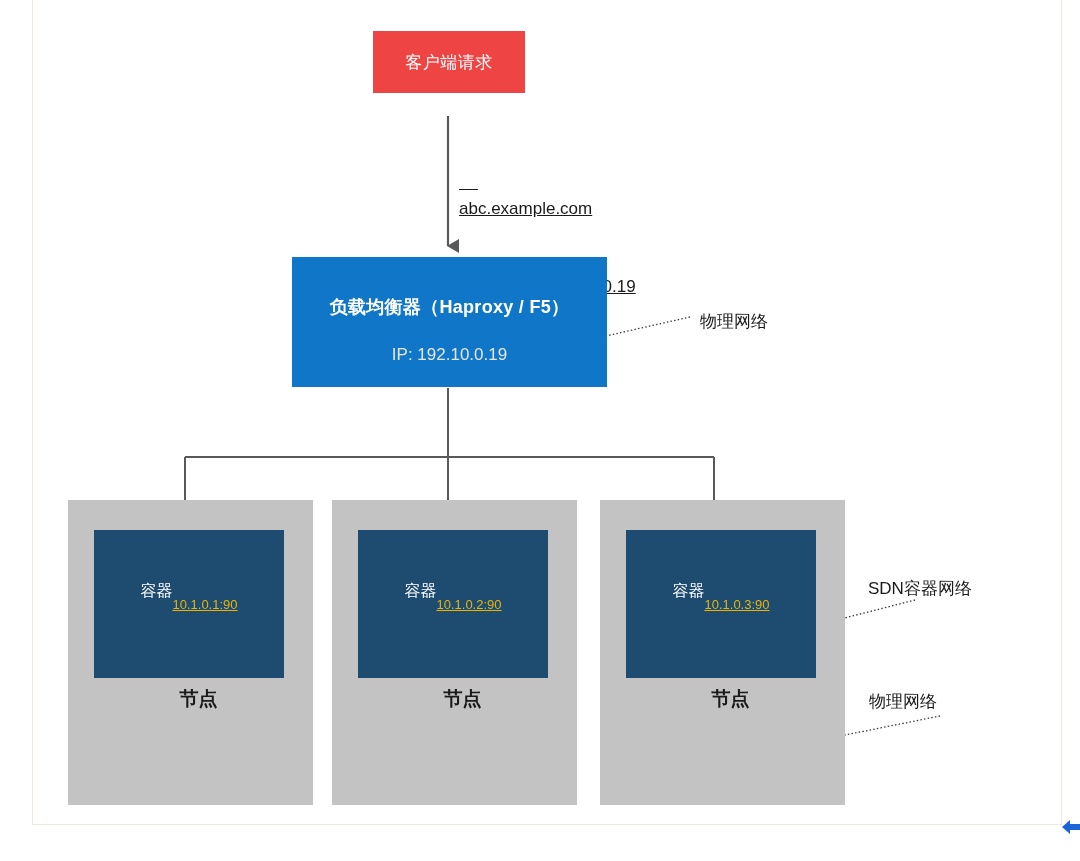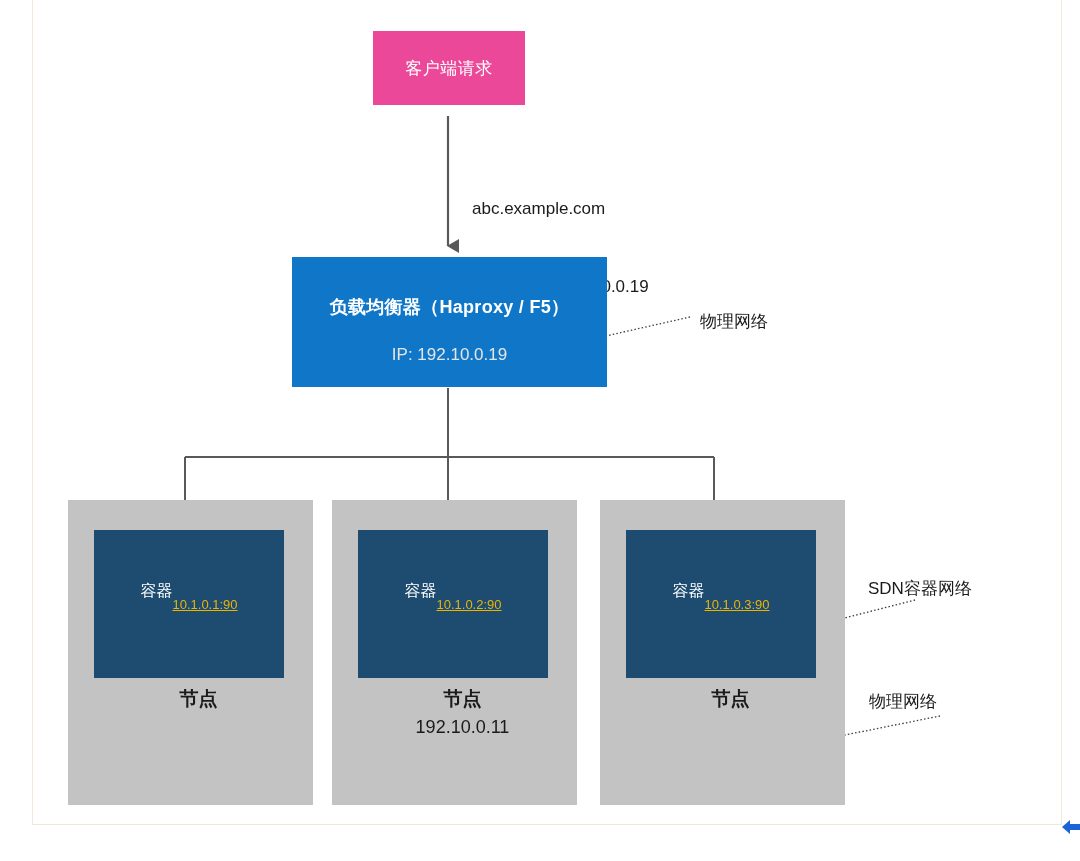--- a/index.html
+++ b/index.html
@@ -46,22 +46,22 @@
     display: flex;
     flex-direction: column;
     align-items: center;
     justify-content: center;
   }
 
   #client-box {
     left: 373px;
     top: 31px;
     width: 152px;
-    height: 74px;
-    background: #ec4899;
+    height: 62px;
+    background: #ef4444;
   }
   #client-box .label {
     color: #ffffff;
     font-size: 17px;
     letter-spacing: 0.5px;
   }
 
   #lb-box {
     left: 292px;
     top: 257px;
@@ -137,21 +137,21 @@
   }
 
   
   .annot {
     position: absolute;
     color: #1a1a1a;
     font-size: 17px;
     white-space: pre;
     line-height: 26px;
   }
-  #dns-annot { left: 472px; top: 144px; }
+  #dns-annot { left: 459px; top: 144px; text-decoration: underline; }
   #phys-annot-top { left: 700px; top: 309px; }
   #sdn-annot { left: 868px; top: 576px; }
   #phys-annot-bottom { left: 869px; top: 689px; }
 
   
   #blue-cursor {
     position: absolute;
     left: 1062px;
     top: 818px;
     width: 20px;
@@ -228,21 +228,20 @@
     </div>
   </div>
 
   <div class="node-panel" id="node-panel-1">
     <div class="container-box">
       <span class="c-title">容器</span>
       <span class="c-ip">10.1.0.2:90</span>
     </div>
     <div class="node-caption">
       <div class="n-title">节点</div>
-      <div class="n-ip">192.10.0.11</div>
     </div>
   </div>
 
   <div class="node-panel" id="node-panel-2">
     <div class="container-box">
       <span class="c-title">容器</span>
       <span class="c-ip">10.1.0.3:90</span>
     </div>
     <div class="node-caption">
       <div class="n-title">节点</div>

